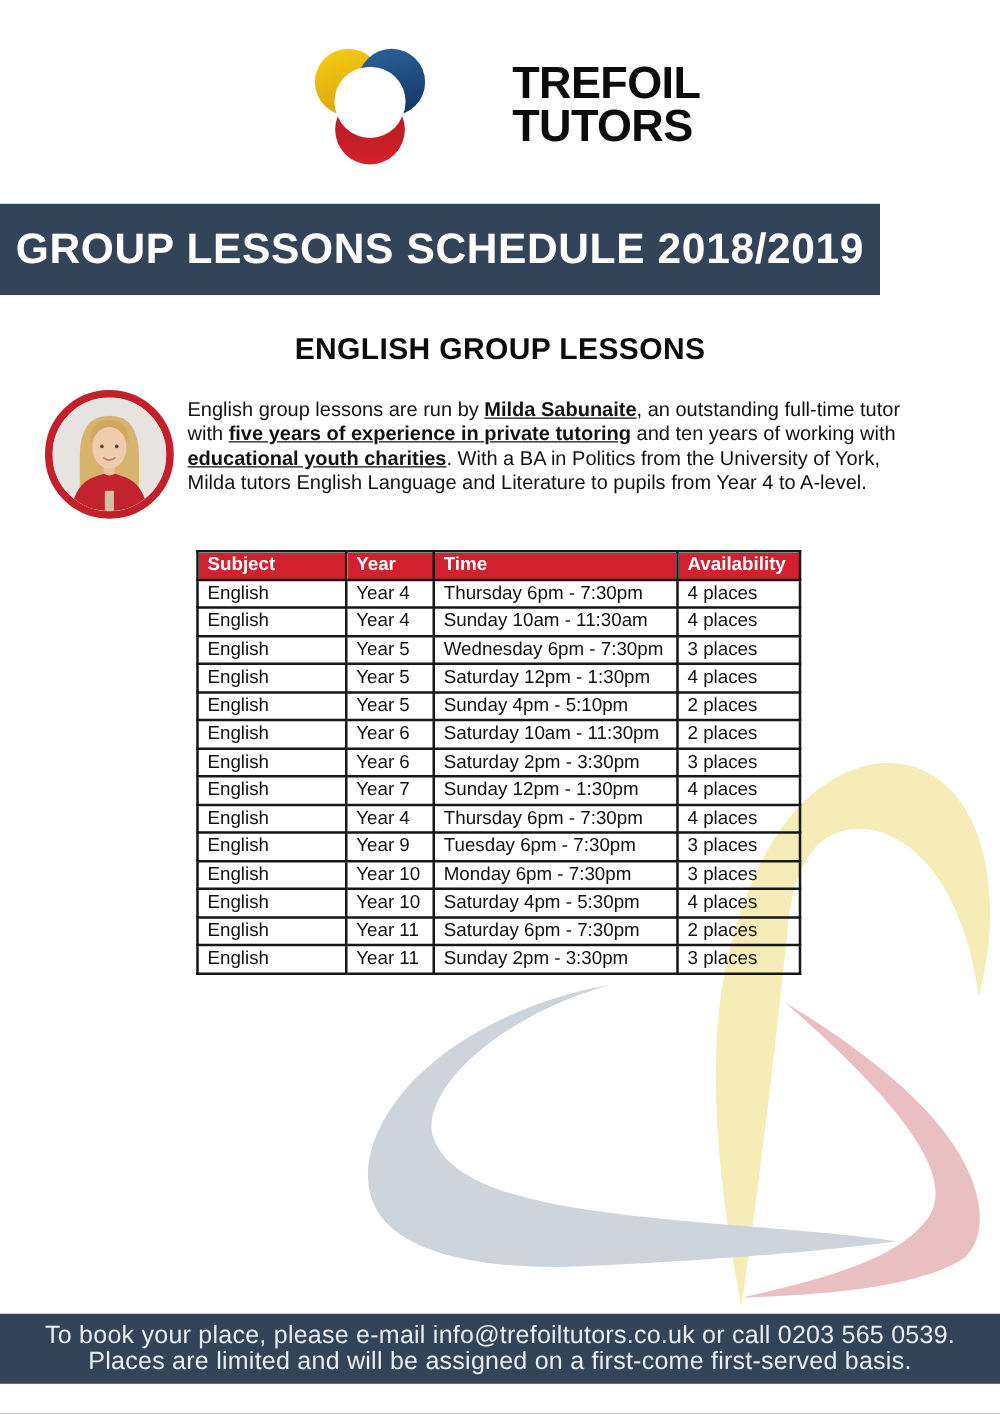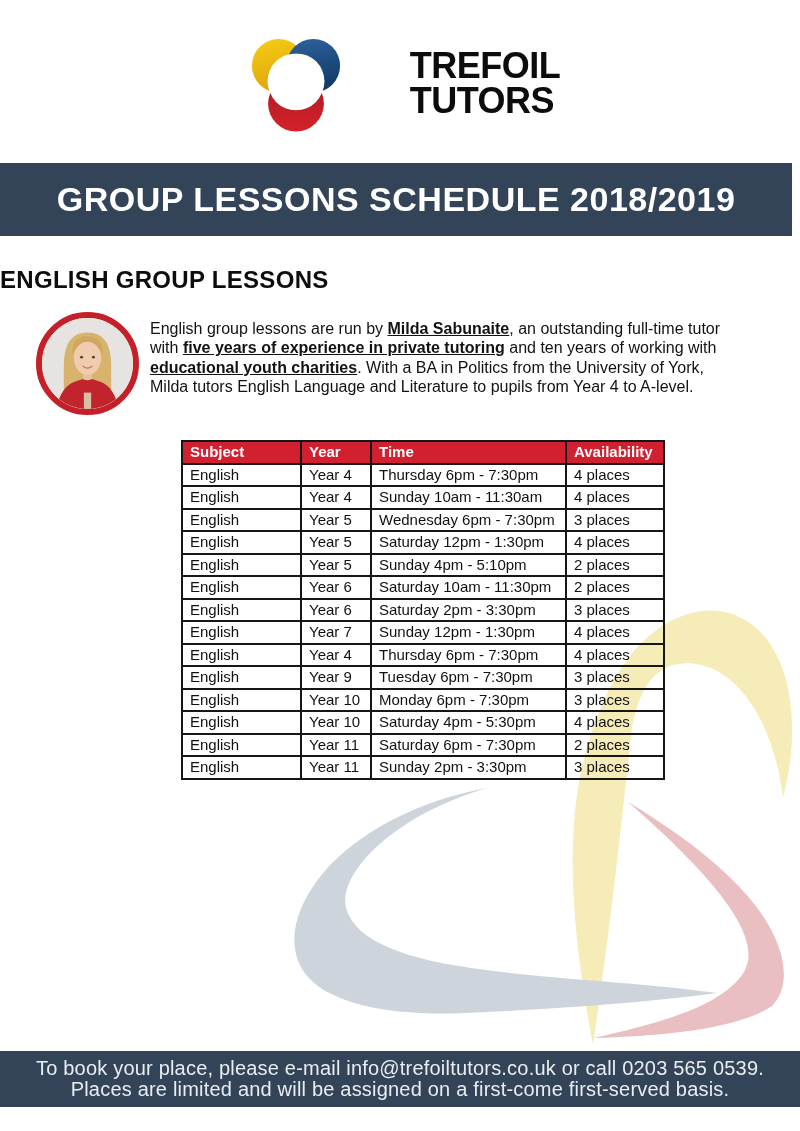--- a/index.html
+++ b/index.html
@@ -14,45 +14,45 @@
     font-family:"Liberation Sans", sans-serif;color:#111;
   }
   .watermark{position:absolute;left:0;top:0;width:800px;height:1131px;z-index:0;}
   .layer{position:absolute;z-index:1;}
 
   .logo-wrap{left:0;right:0;top:30px;display:flex;justify-content:center;align-items:center;gap:14px;}
   .logo-mark{width:112px;height:106px;display:block;}
   .logo-text{font-weight:bold;font-size:36px;line-height:35px;letter-spacing:-0.5px;color:#0c0c0c;margin-left:44px;}
 
   .banner{
-    left:0;top:163px;width:792px;height:73px;background:var(--navy);
+    left:0;top:163px;width:704px;height:73px;background:var(--navy);
     color:#fff;font-weight:bold;font-size:34px;line-height:73px;
     text-align:center;letter-spacing:0.5px;white-space:nowrap;
   }
 
   .section-title{
-    left:0;width:800px;top:266px;text-align:left;
+    left:0;width:800px;top:266px;text-align:center;
     font-weight:bold;font-size:24px;letter-spacing:0.3px;color:#0d0d0d;
   }
 
   .avatar{
     left:36px;top:312px;width:103px;height:103px;border-radius:50%;
     border:6px solid #c4202a;overflow:hidden;box-sizing:border-box;background:#e6e3e0;
   }
   .avatar svg{display:block;width:100%;height:100%;}
 
   .intro{
     left:150px;top:319px;width:660px;margin:0;
     font-size:16px;line-height:19.4px;white-space:nowrap;color:#121212;
   }
   .intro b{font-weight:bold;text-decoration:underline;}
 
   .lessons{
     left:157px;top:440px;width:482px;table-layout:fixed;
-    border-collapse:collapse;font-size:15px;margin-left:24px;
+    border-collapse:collapse;font-size:15px;
   }
   .lessons th,.lessons td{
     border:2px solid #161616;padding:1px 7px;line-height:18.5px;
     overflow:hidden;white-space:nowrap;text-align:left;background:transparent;
   }
   .lessons th{background:var(--red);color:#fff;font-weight:bold;}
 
   .footer{
     left:0;top:1051px;width:800px;height:56px;background:var(--navy);
     display:flex;flex-direction:column;justify-content:center;text-align:center;

